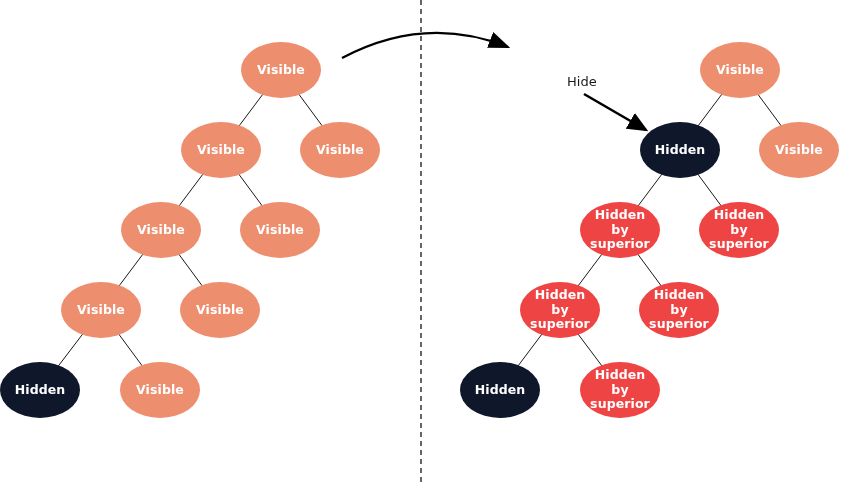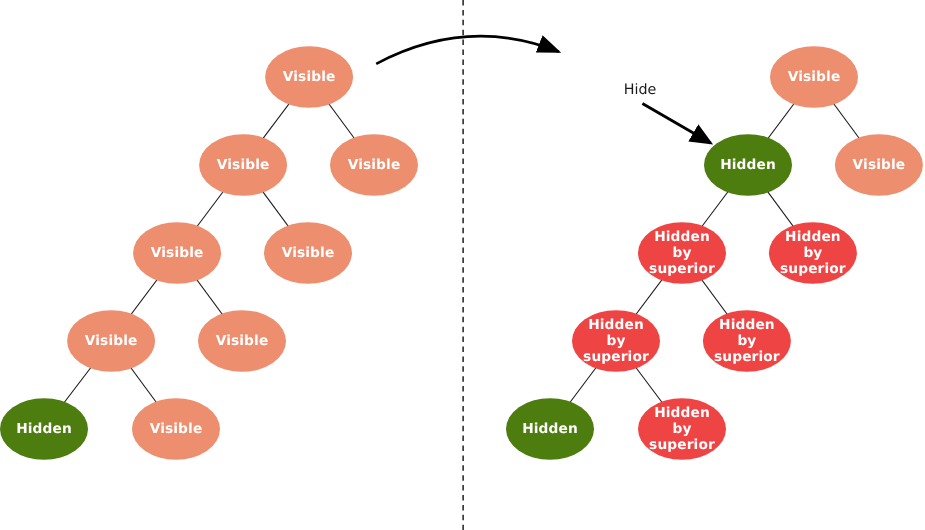--- a/index.html
+++ b/index.html
@@ -40,21 +40,21 @@
     font-size: 12.5px;
     font-weight: bold;
     line-height: 1.18;
     letter-spacing: 0.1px;
     box-sizing: border-box;
     padding: 2px 4px;
     white-space: pre-line;
     user-select: none;
   }
   .node.visible   { background: #ED8E6E; }
-  .node.hidden    { background: #4d7c0f; }
+  .node.hidden    { background: #0f172a; }
   .node.inherited { background: #ef4444; }
 
   .free-label {
     position: absolute;
     color: #1a1a1a;
     font-size: 13px;
     font-weight: normal;
     white-space: nowrap;
     user-select: none;
   }

